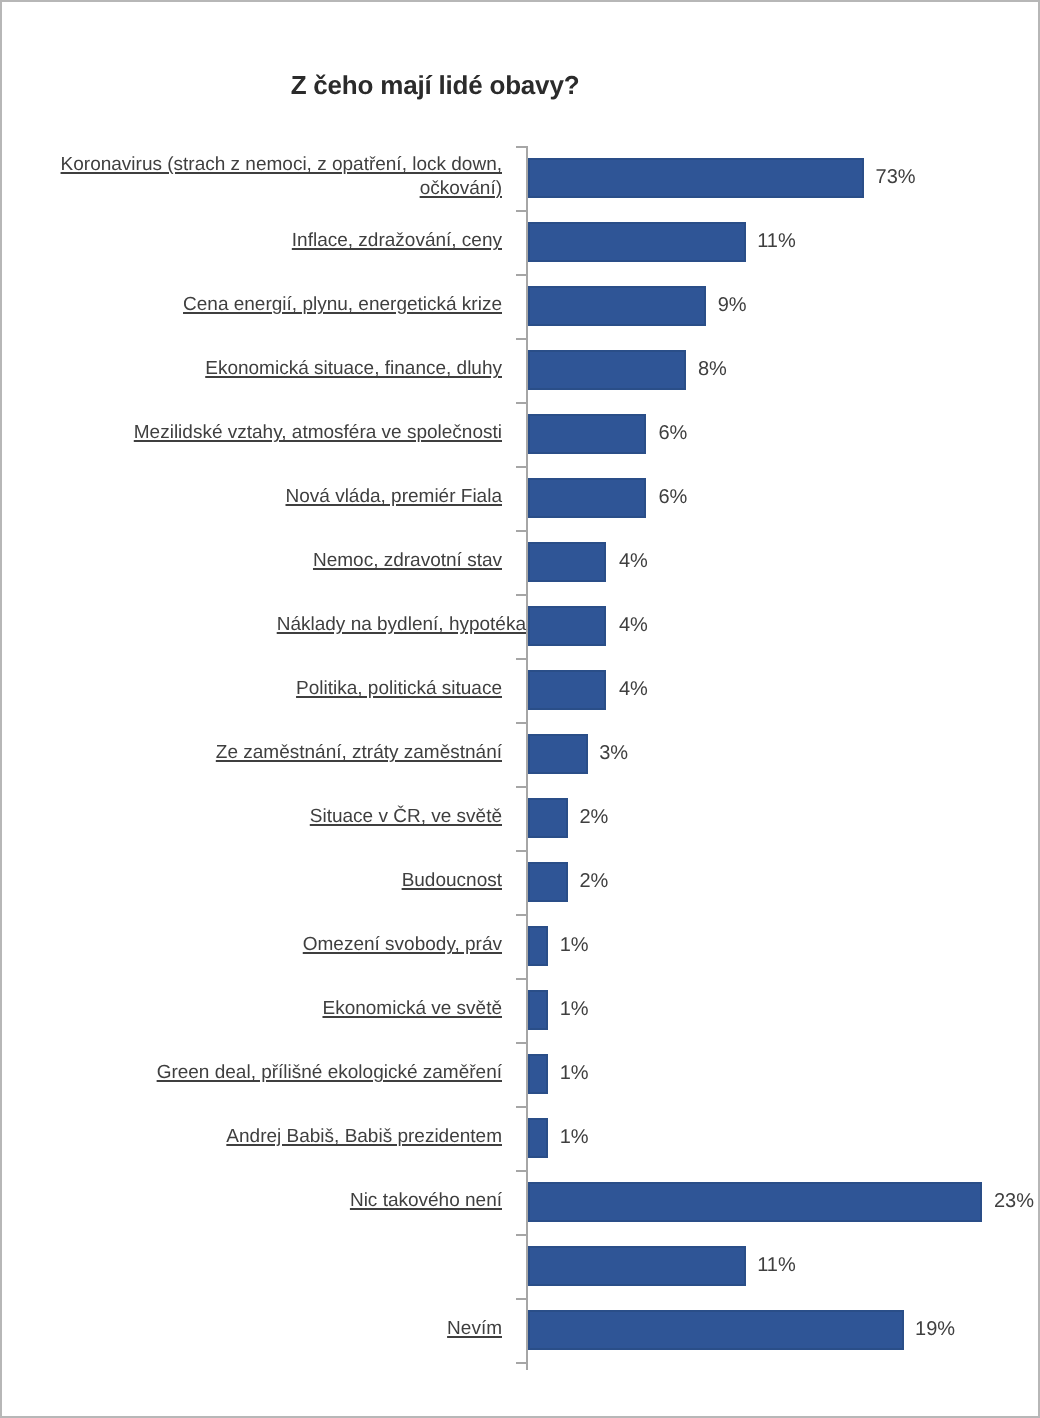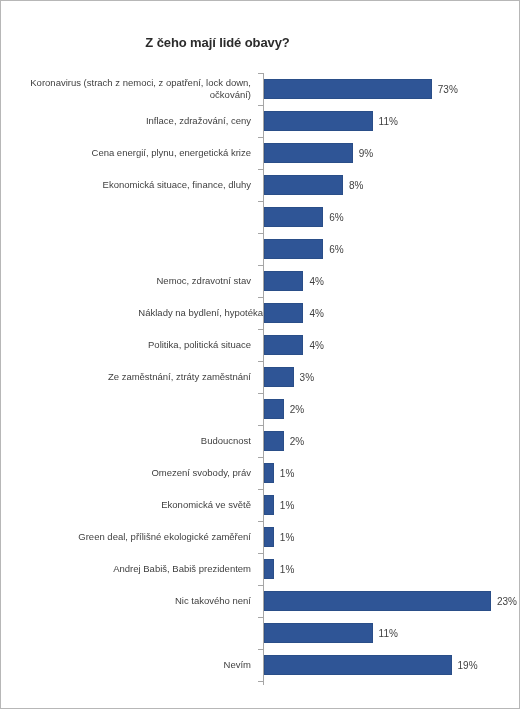--- a/index.html
+++ b/index.html
@@ -58,20 +58,21 @@
     width: 252px;
     padding-right: 8px;
     box-sizing: border-box;
     text-align: right;
     font-size: 9.5px;
     color: #3f3f3f;
     line-height: 12px;
     top: 50%;
     transform: translateY(-50%);
     white-space: normal;
+    text-decoration: underline;
   }
   .tick {
     position: absolute;
     left: 257px;
     width: 5px;
     height: 1px;
     background: #a6a6a6;
     top: 0px;
   }
   .bar {
@@ -121,25 +122,27 @@
           <div class="bar-value" style="left: 357.826px;">9%</div>
         </div>
         <div class="row" style="top: 96px;">
           <div class="tick"></div>
           <div class="cat-label">Ekonomická situace, finance, dluhy</div>
           <div class="bar" style="width: 78.9565px; background: rgb(47, 85, 150);"></div>
           <div class="bar-value" style="left: 347.957px;">8%</div>
         </div>
         <div class="row" style="top: 128px;">
           <div class="tick"></div>
+          <div class="cat-label">Mezilidské vztahy, atmosféra ve společnosti</div>
           <div class="bar" style="width: 59.2174px; background: rgb(47, 85, 150);"></div>
           <div class="bar-value" style="left: 328.217px;">6%</div>
         </div>
         <div class="row" style="top: 160px;">
           <div class="tick"></div>
+          <div class="cat-label">Nová vláda, premiér Fiala</div>
           <div class="bar" style="width: 59.2174px; background: rgb(47, 85, 150);"></div>
           <div class="bar-value" style="left: 328.217px;">6%</div>
         </div>
         <div class="row" style="top: 192px;">
           <div class="tick"></div>
           <div class="cat-label">Nemoc, zdravotní stav</div>
           <div class="bar" style="width: 39.4783px; background: rgb(47, 85, 150);"></div>
           <div class="bar-value" style="left: 308.478px;">4%</div>
         </div>
         <div class="row" style="top: 224px; padding-left: 12px;">
@@ -155,20 +158,21 @@
           <div class="bar-value" style="left: 308.478px;">4%</div>
         </div>
         <div class="row" style="top: 288px;">
           <div class="tick"></div>
           <div class="cat-label">Ze zaměstnání, ztráty zaměstnání</div>
           <div class="bar" style="width: 29.6087px; background: rgb(47, 85, 150);"></div>
           <div class="bar-value" style="left: 298.609px;">3%</div>
         </div>
         <div class="row" style="top: 320px;">
           <div class="tick"></div>
+          <div class="cat-label">Situace v ČR, ve světě</div>
           <div class="bar" style="width: 19.7391px; background: rgb(47, 85, 150);"></div>
           <div class="bar-value" style="left: 288.739px;">2%</div>
         </div>
         <div class="row" style="top: 352px;">
           <div class="tick"></div>
           <div class="cat-label">Budoucnost</div>
           <div class="bar" style="width: 19.7391px; background: rgb(47, 85, 150);"></div>
           <div class="bar-value" style="left: 288.739px;">2%</div>
         </div>
         <div class="row" style="top: 384px;">

